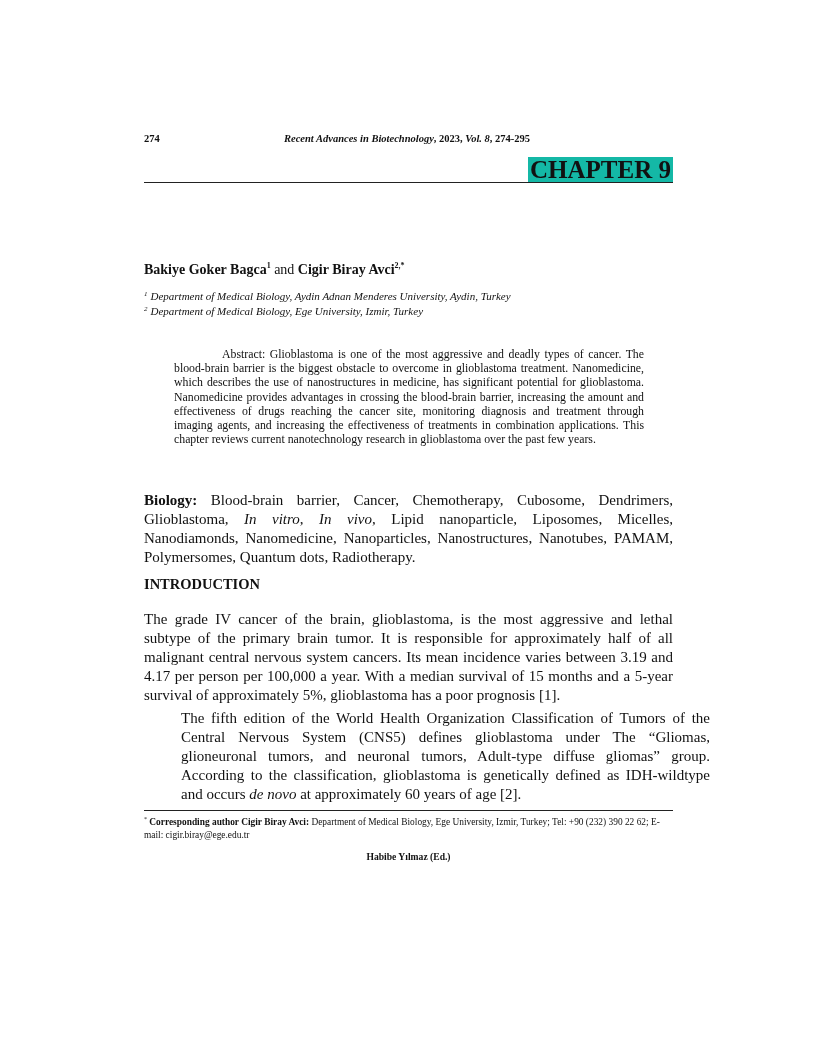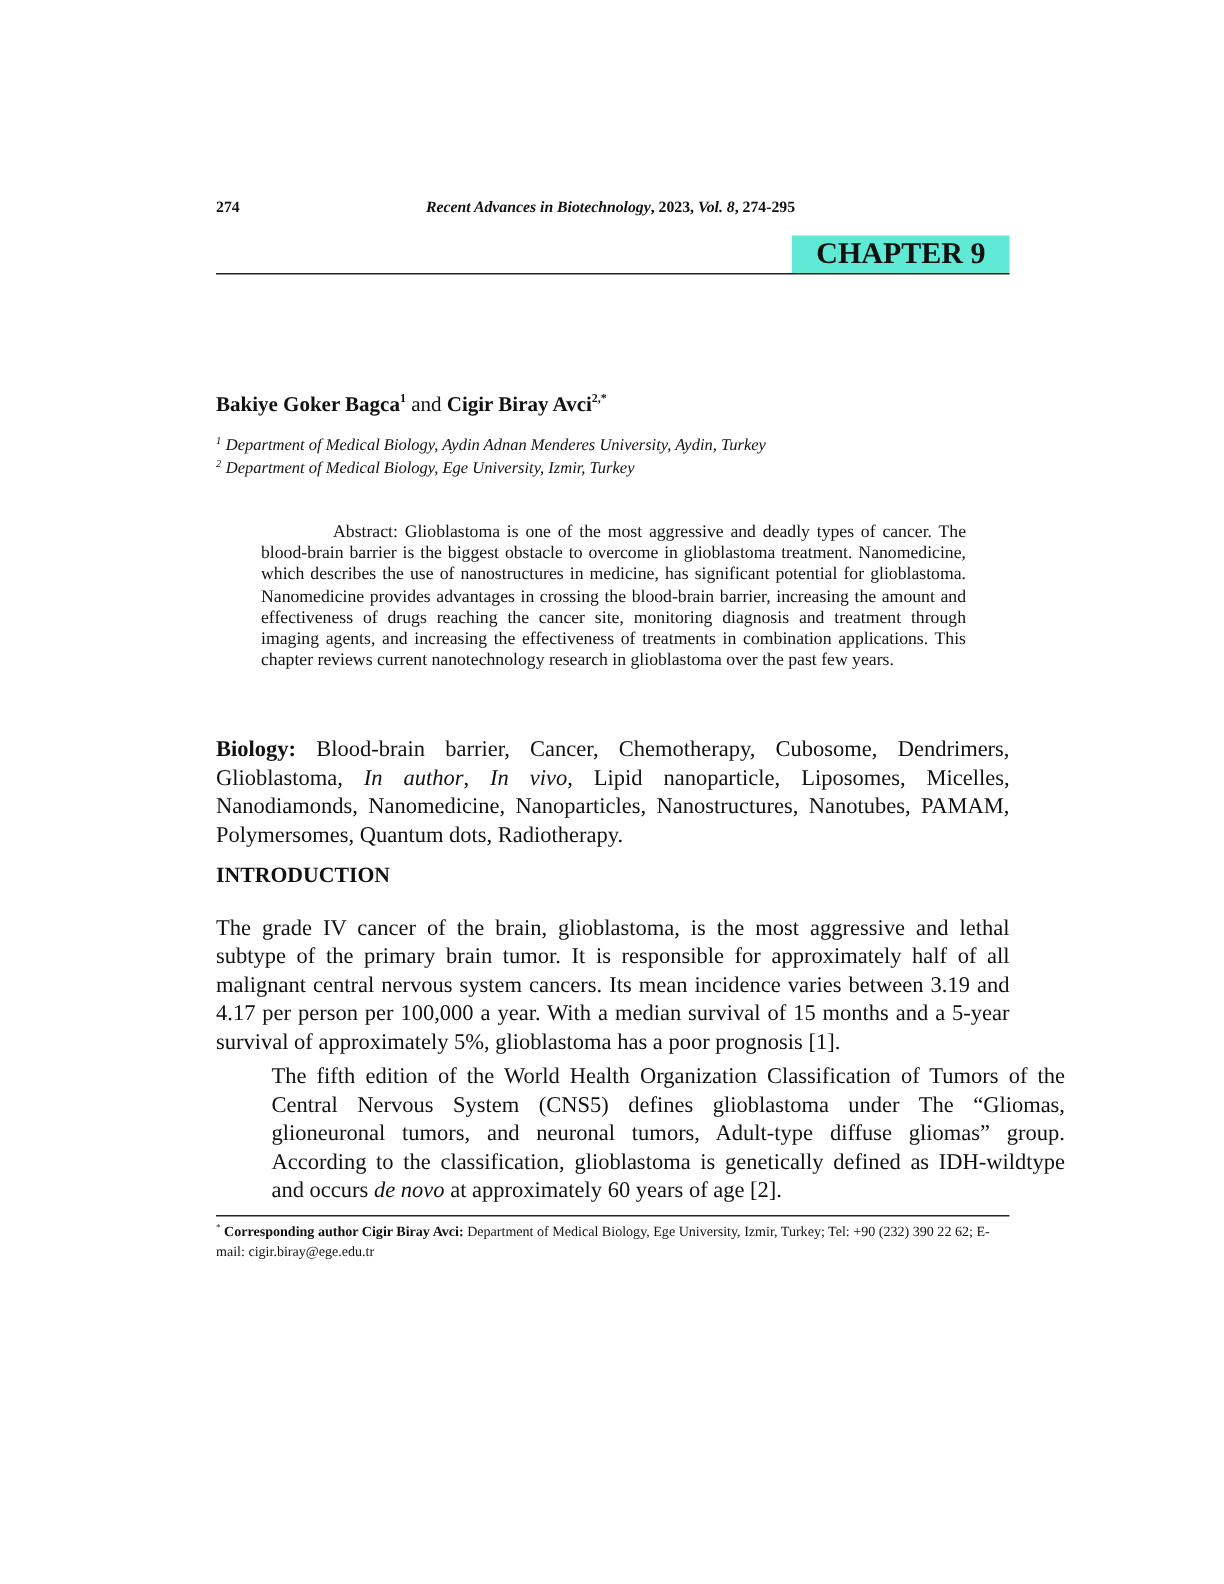--- a/index.html
+++ b/index.html
@@ -6,22 +6,22 @@
   body { width: 816px; height: 1056px; position: relative; overflow: hidden;
          font-family: "Liberation Serif", "DejaVu Serif", serif; color: #111; }
   .page { position: absolute; left: 144px; top: 0; width: 529px; }
 
   .running-head { position: absolute; top: 133px; left: 0; width: 529px; height: 14px;
                   font-size: 10.5px; font-weight: bold; }
   .running-head .pno { position: absolute; left: 0; top: 0; }
   .running-head .jrnl { position: absolute; left: 140px; top: 0; font-style: italic; }
   .running-head .jrnl .up { font-style: normal; }
 
-  .chapter { position: absolute; top: 157px; right: 0; background: #5eead4;
-             font-size: 20px; font-weight: bold; padding: 0 16px; line-height: 25px; }
+  .chapter { position: absolute; top: 157px; right: 0; background: #14b8a6;
+             font-size: 25px; font-weight: bold; padding: 0 2px; line-height: 25px; }
   .rule { position: absolute; top: 182px; left: 0; width: 529px; height: 1px; background: #222; }
 
   .title { position: absolute; top: 196px; left: 0; width: 529px; font-size: 23px; font-weight: bold;
            line-height: 28px; text-align: justify; text-align-last: left; margin: 0; }
   .title .l1 { display: block; text-align: justify; text-align-last: justify; }
   .title .l2 { display: block; }
 
   .authors { position: absolute; top: 261px; left: 0; font-size: 14px; }
   .authors b { font-weight: bold; }
   .authors sup { font-size: 8px; font-weight: bold; vertical-align: 6px; }
@@ -70,26 +70,27 @@
   <h1 class="title">
   </h1>
 
   <div class="authors"><b>Bakiye Goker Bagca</b><sup>1</sup><span> and </span><b>Cigir Biray Avci</b><sup>2,*</sup></div>
 
   <div class="affil a1"><sup>1</sup><span>Department of Medical Biology, Aydin Adnan Menderes University, Aydin, Turkey</span></div>
   <div class="affil a2"><sup>2</sup><span>Department of Medical Biology, Ege University, Izmir, Turkey</span></div>
 
   <p class="abstract"><b>Abstract:</b><span> Glioblastoma is one of the most aggressive and deadly types of cancer. The blood-brain barrier is the biggest obstacle to overcome in glioblastoma treatment. Nanomedicine, which describes the use of nanostructures in medicine, has significant potential for glioblastoma. Nanomedicine provides advantages in crossing the blood-brain barrier, increasing the amount and effectiveness of drugs reaching the cancer site, monitoring diagnosis and treatment through imaging agents, and increasing the effectiveness of treatments in combination applications. This chapter reviews current nanotechnology research in glioblastoma over the past few years.</span></p>
 
-  <p class="keywords"><b>Biology:</b><span> Blood-brain barrier, Cancer, Chemotherapy, Cubosome, Dendrimers, Glioblastoma, </span><i>In author</i><span>, </span><i>In vivo</i><span>, Lipid nanoparticle, Liposomes, Micelles, Nanodiamonds, Nanomedicine, Nanoparticles, Nanostructures, Nanotubes, PAMAM, Polymersomes, Quantum dots, Radiotherapy.</span></p>
+  <p class="keywords"><b>Biology:</b><span> Blood-brain barrier, Cancer, Chemotherapy, Cubosome, Dendrimers, Glioblastoma, </span><i>In vitro</i><span>, </span><i>In vivo</i><span>, Lipid nanoparticle, Liposomes, Micelles, Nanodiamonds, Nanomedicine, Nanoparticles, Nanostructures, Nanotubes, PAMAM, Polymersomes, Quantum dots, Radiotherapy.</span></p>
 
   <div class="heading">INTRODUCTION</div>
 
   <p class="para p1">The grade IV cancer of the brain, glioblastoma, is the most aggressive and lethal subtype of the primary brain tumor. It is responsible for approximately half of all malignant central nervous system cancers. Its mean incidence varies between 3.19 and 4.17 per person per 100,000 a year. With a median survival of 15 months and a 5-year survival of approximately 5%, glioblastoma has a poor prognosis [1].</p>
   <p class="para p2"><span>The fifth edition of the World Health Organization Classification of Tumors of the Central Nervous System (CNS5) defines glioblastoma under The “Gliomas, glioneuronal tumors, and neuronal tumors, Adult-type diffuse gliomas” group. According to the classification, glioblastoma is genetically defined as IDH-wildtype and occurs </span><i>de novo</i><span> at approximately 60 years of age [2].</span></p>
 
   <div class="fn-rule"></div>
   <p class="footnote"><sup>*</sup><b> Corresponding author Cigir Biray Avci:</b><span> Department of Medical Biology, Ege University, Izmir, Turkey; Tel: +90 (232) 390 22 62; E-mail: cigir.biray@ege.edu.tr</span></p>
 
   <div class="publisher">
+    <div>Habibe Yılmaz (Ed.)</div>
   </div>
 
 </div>
 
 </body></html>

